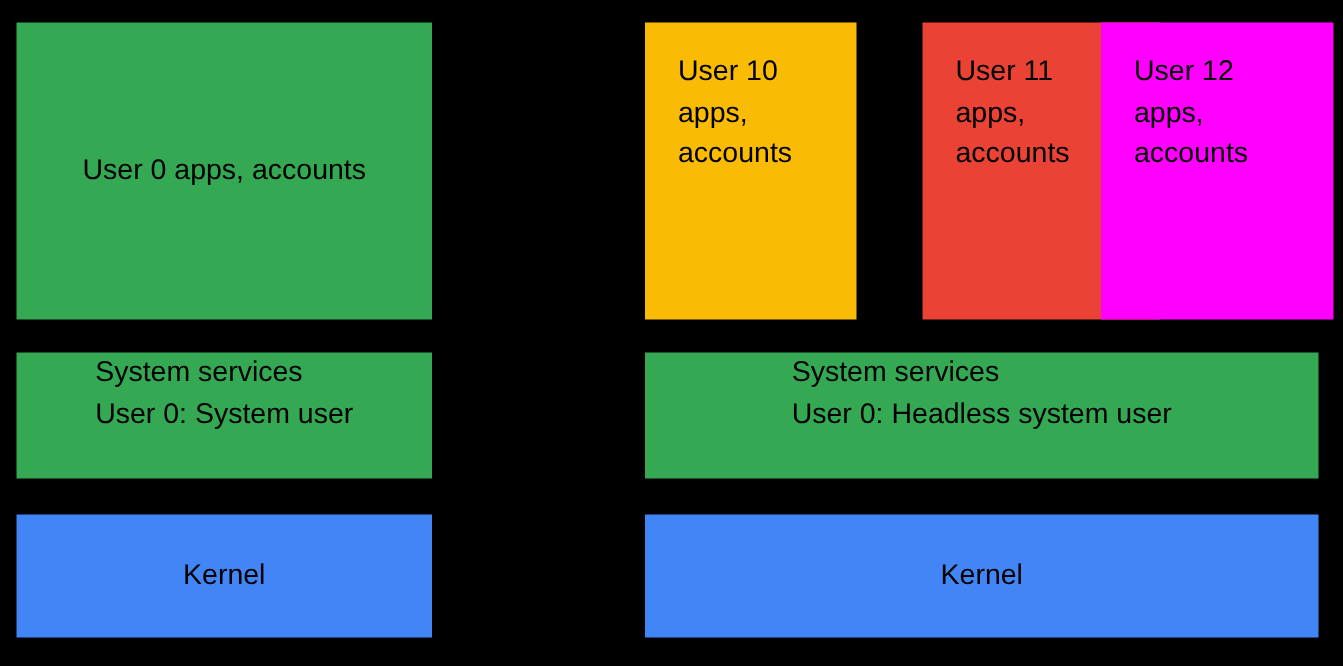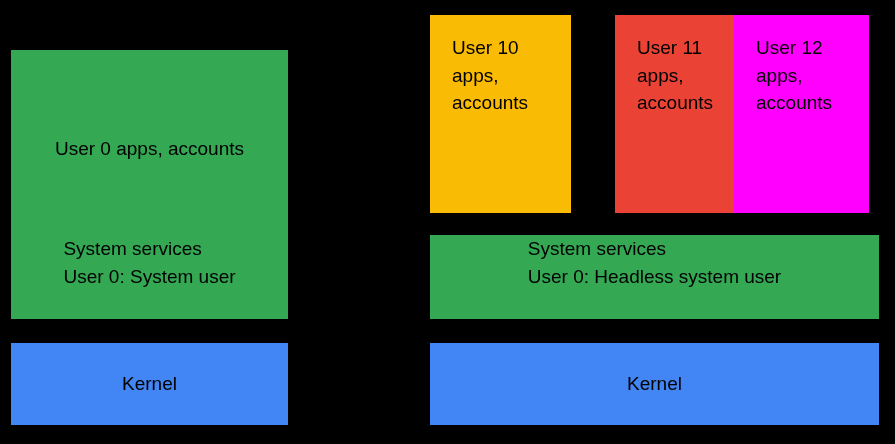--- a/index.html
+++ b/index.html
@@ -48,28 +48,28 @@
   .box.midblock .lines {
     text-align: left;
     white-space: pre-line;
   }
   .label {
     white-space: pre-line;
     display: block;
   }
 
   
-  #left-user-apps   { left: 11px;  top: 15px;  width: 277px; height: 198px; margin-top: 35px; }
+  #left-user-apps   { left: 11px;  top: 15px;  width: 277px; height: 198px; }
   #left-system      { left: 11px;  top: 235px; width: 277px; height: 84px;  }
   #left-kernel      { left: 11px;  top: 343px; width: 277px; height: 82px;  }
 
   
   #right-user-10    { left: 430px; top: 15px;  width: 141px; height: 198px; }
   #right-user-11    { left: 615px; top: 15px;  width: 158px; height: 198px; }
-  #right-user-12    { left: 734px; top: 15px;  width: 135px; height: 198px; }
+  #right-user-12    { left: 734px; top: 15px;  width: 155px; height: 198px; }
   #right-system     { left: 430px; top: 235px; width: 449px; height: 84px;  }
   #right-kernel     { left: 430px; top: 343px; width: 449px; height: 82px;  }
 </style>
 </head>
 <body>
 
 <div class="canvas">
 
   <div class="box center" id="left-user-apps" style="background:#34A853;">
     <span class="label">User 0 apps, accounts</span>

